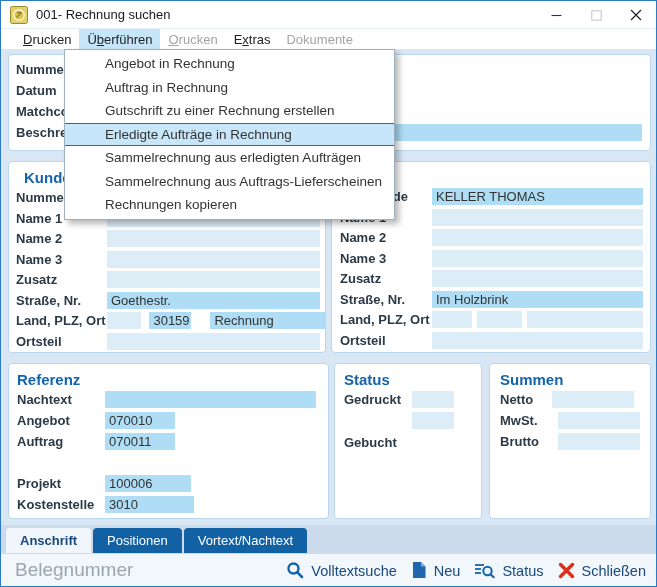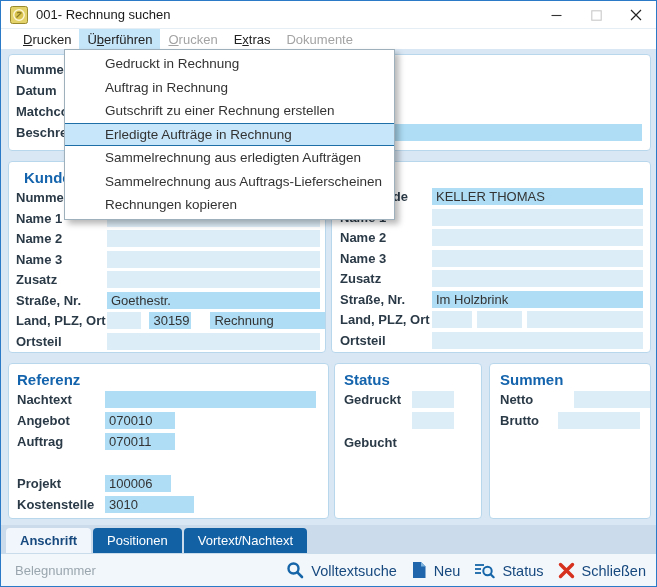--- a/index.html
+++ b/index.html
@@ -41,21 +41,21 @@
   .tabstrip { position:absolute; left:0; right:0; top:524px; height:28px; background:#ccdbeb;
     display:flex; align-items:flex-end; padding-left:5px; }
   .tab { height:25px; margin-right:2px; padding:0 14px; display:flex; align-items:center;
     border-radius:4px 4px 0 0; font-size:13px; }
   .tab.active { background:#f0f6fb; color:#17497f; font-weight:600; }
   .tab.inactive { background:#1261a5; color:#fff; }
   
   .bottombar { position:absolute; left:0; right:0; top:552px; height:33px; background:#f2f7fb;
     border-top:1px solid #c9dceb; display:flex; align-items:center; }
   .beleg-input { border:none; outline:none; background:transparent; font-family:"Liberation Sans",sans-serif;
-    font-size:13px; color:#333; margin-left:14px; width:230px; }
+    font-size:19px; color:#333; margin-left:14px; width:230px; }
   .beleg-input::placeholder { color:#9aa6ae; }
   .bb-actions { position:absolute; right:10px; display:flex; align-items:center; gap:14px; }
   .bb-btn { display:flex; align-items:flex-end; gap:7px; font-size:14.5px; color:#17497f; }
 </style>
 </head>
 <body>
 
 <div class="window">
 
   <div class="titlebar">
@@ -205,21 +205,21 @@
         <span class="lbl" style="width:88px;">Angebot</span>
         <span class="field filled" style="width:70px;">070010</span>
       </div>
     <div class="frow" style="margin-bottom:4px;">
         <span class="lbl" style="width:88px;">Auftrag</span>
         <span class="field filled" style="width:70px;">070011</span>
       </div>
     <div style="height:21px;"></div>
     <div class="frow" style="margin-bottom:4px;">
         <span class="lbl" style="width:88px;">Projekt</span>
-        <span class="field filled" style="width:66px;">100006</span>
+        <span class="field filled" style="width:86px;">100006</span>
       </div>
     <div class="frow" style="margin-bottom:4px;">
         <span class="lbl" style="width:88px;">Kostenstelle</span>
         <span class="field filled" style="width:89px;">3010</span>
       </div>
   </div>
 
   <div class="box" style="left:333px; top:362px; width:148px; height:156px; padding-left:9px;">
     <div class="box-header" style="padding-left:0;">Status</div>
     <div class="frow" style="margin-bottom:4px;">
@@ -228,31 +228,35 @@
       </div>
     <div class="frow" style="margin-bottom:4px;">
         <span class="lbl" style="width:68px;margin-top:44px;">Gebucht</span>
         <span class="field" style="width:42px;"></span>
       </div>
   </div>
 
   <div class="box" style="left:488px; top:362px; width:162px; height:156px; padding-left:10px;">
     <div class="box-header" style="padding-left:0;">Summen</div>
     <div class="frow" style="margin-bottom:4px;">
-        <span class="lbl" style="width:74px;">Netto</span>
+        <span class="lbl" style="width:52px;">Netto</span>
+        <span class="field" style="width:82px;"></span>
+      </div>
+    <div class="frow" style="margin-bottom:4px;">
+        <span class="lbl" style="width:58px;">MwSt.</span>
         <span class="field" style="width:82px;"></span>
       </div>
     <div class="frow" style="margin-bottom:4px;">
         <span class="lbl" style="width:58px;">Brutto</span>
         <span class="field" style="width:82px;"></span>
       </div>
   </div>
 
   <div class="dropdown">
-    <div class="dd-item">Gedruckt in Rechnung</div>
+    <div class="dd-item">Angebot in Rechnung</div>
     <div class="dd-item">Auftrag in Rechnung</div>
     <div class="dd-item">Gutschrift zu einer Rechnung erstellen</div>
     <div class="dd-item hl">Erledigte Aufträge in Rechnung</div>
     <div class="dd-item">Sammelrechnung aus erledigten Aufträgen</div>
     <div class="dd-item">Sammelrechnung aus Auftrags-Lieferscheinen</div>
     <div class="dd-item">Rechnungen kopieren</div>
   </div>
 
   <div class="tabstrip">
     <div class="tab active">Anschrift</div>

